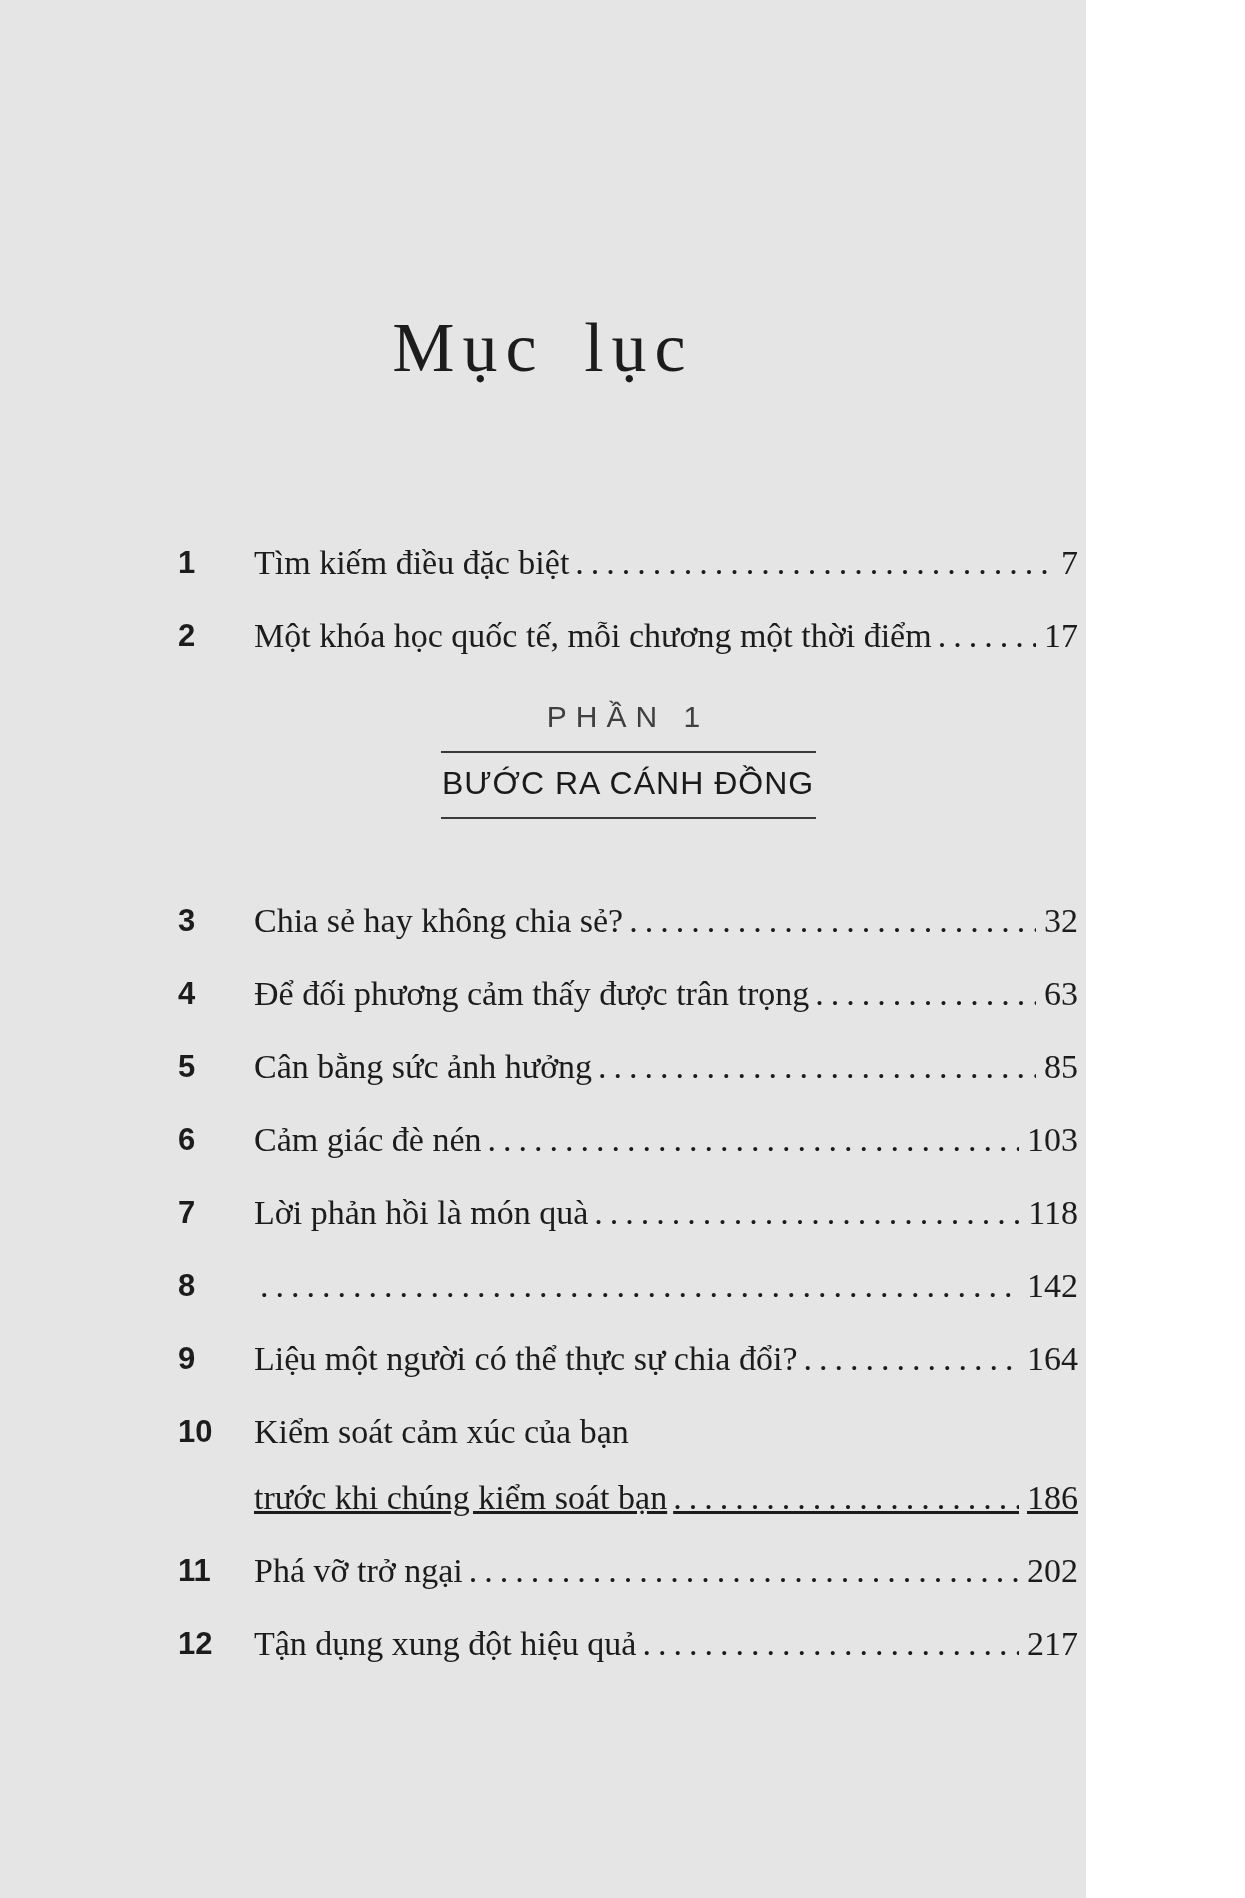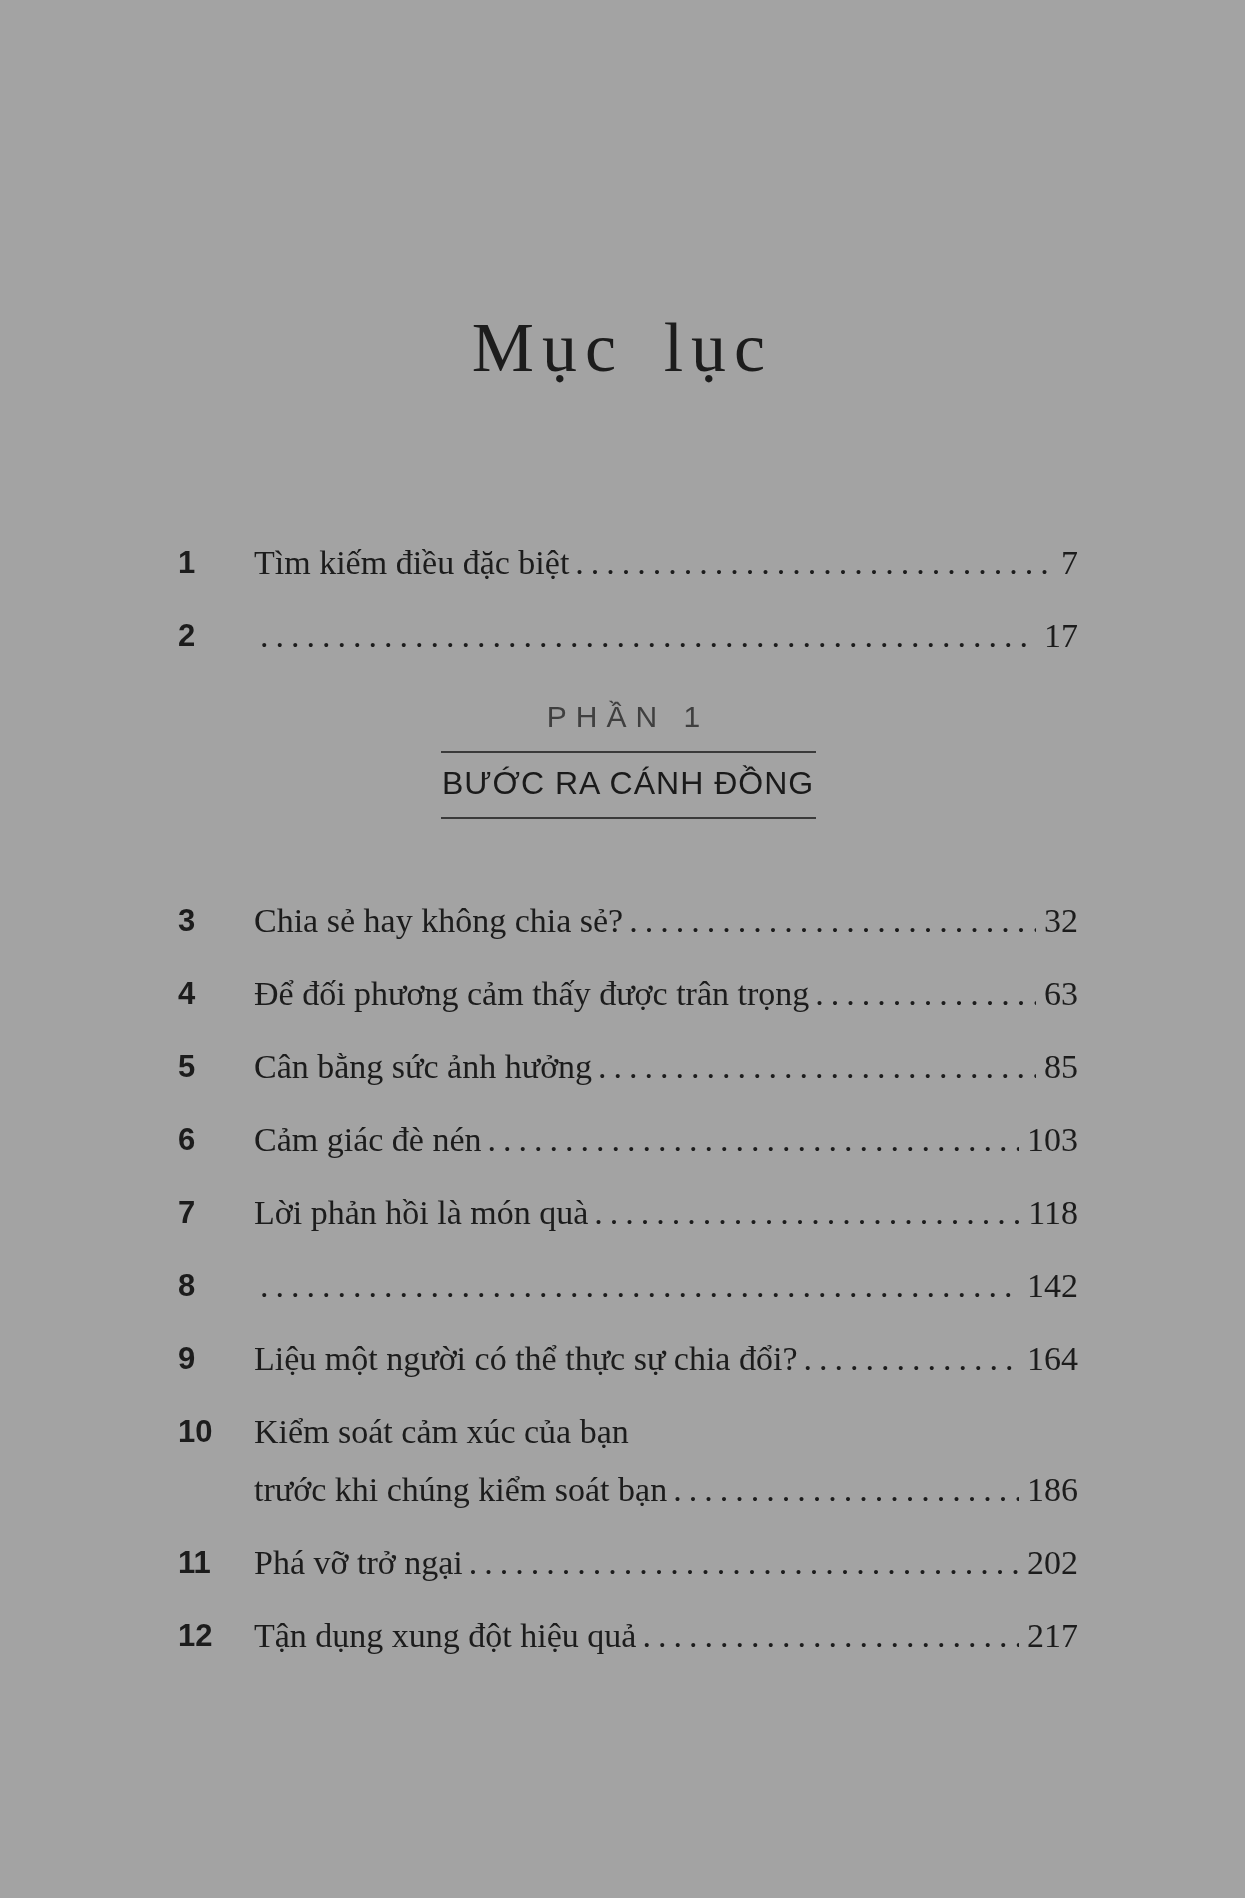--- a/index.html
+++ b/index.html
@@ -2,23 +2,23 @@
 <html><head>
 <meta charset="utf-8">
 <style>
   html, body {
     margin: 0;
     padding: 0;
     background: #ffffff;
   }
   .page {
     position: relative;
-    width: 1245px;
+    width: 1086px;
     height: 1898px;
-    background: #a3a3a3;
+    background: #e5e5e5;
     overflow: hidden;
     font-family: "Liberation Serif", serif;
     color: #1c1c1c;
   }
   .toc-title {
     position: absolute;
     top: 308px;
     left: 0;
     width: 100%;
     text-align: center;
@@ -52,21 +52,22 @@
     flex: 1 1 auto;
     min-width: 0;
   }
   .entry-line {
     display: flex;
     align-items: flex-end;
     line-height: 46px;
     font-size: 34px;
   }
   .entry-line + .entry-line {
-    margin-top: 12px;
+    margin-top: 20px;
+    text-decoration: underline;
   }
   .entry-text {
     white-space: nowrap;
     flex: 0 0 auto;
   }
   .leader {
     flex: 1 1 auto;
     min-width: 24px;
     overflow: hidden;
     white-space: nowrap;
@@ -130,20 +131,21 @@
               <span class="leader">..........................................................................................</span>
               <span class="entry-page">7</span>
             </div>
           </div>
   </div>
 
   <div class="entry-row">
     <div class="entry-num">2</div>
     <div class="entry-lines">
             <div class="entry-line">
+              <span class="entry-text">Một khóa học quốc tế, mỗi chương một thời điểm</span>
               <span class="leader">..........................................................................................</span>
               <span class="entry-page">17</span>
             </div>
           </div>
   </div>
 </div>
 
     <div class="section-block">
       <div class="section-label">PHẦN 1</div>
       <hr class="section-rule top">

